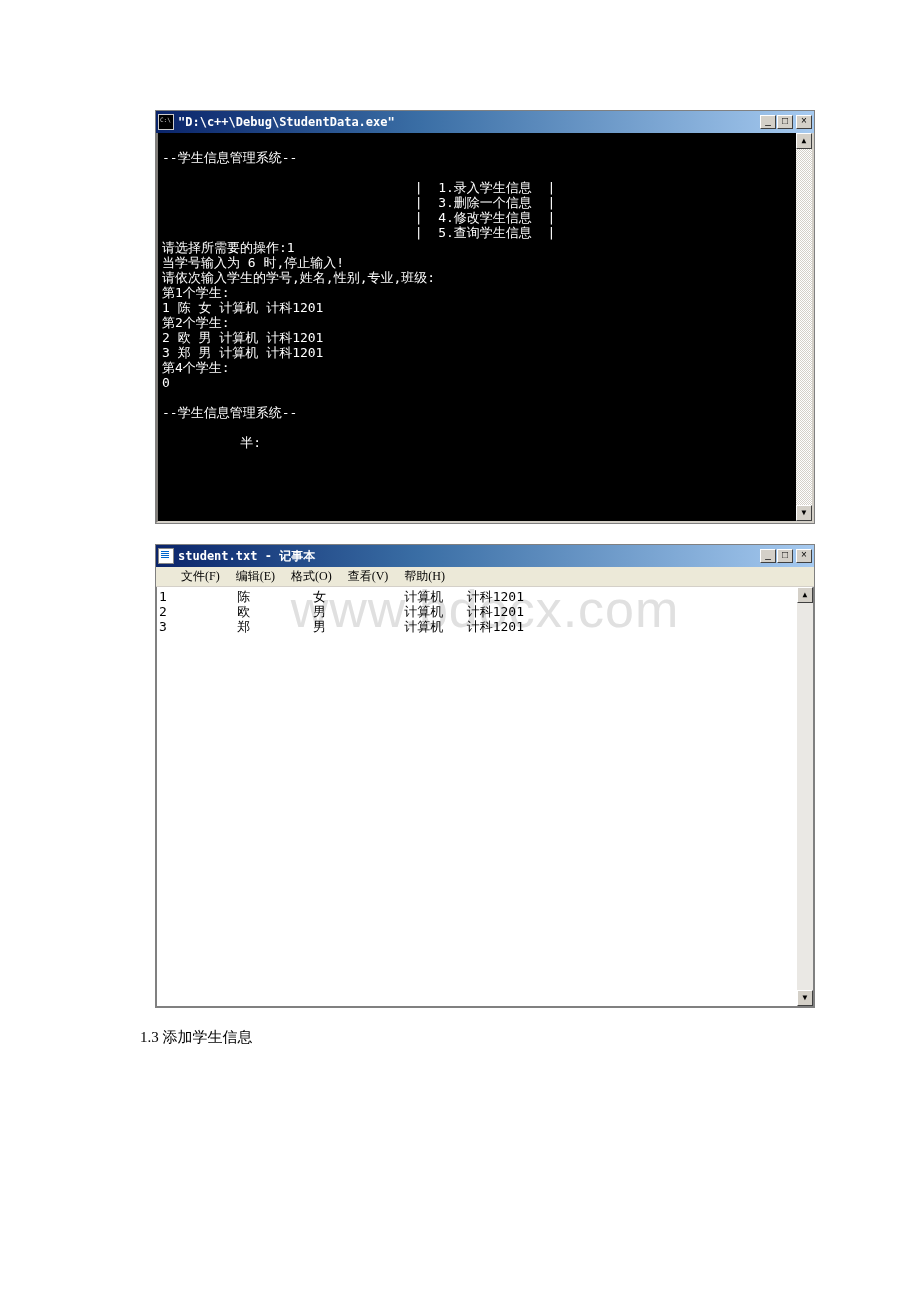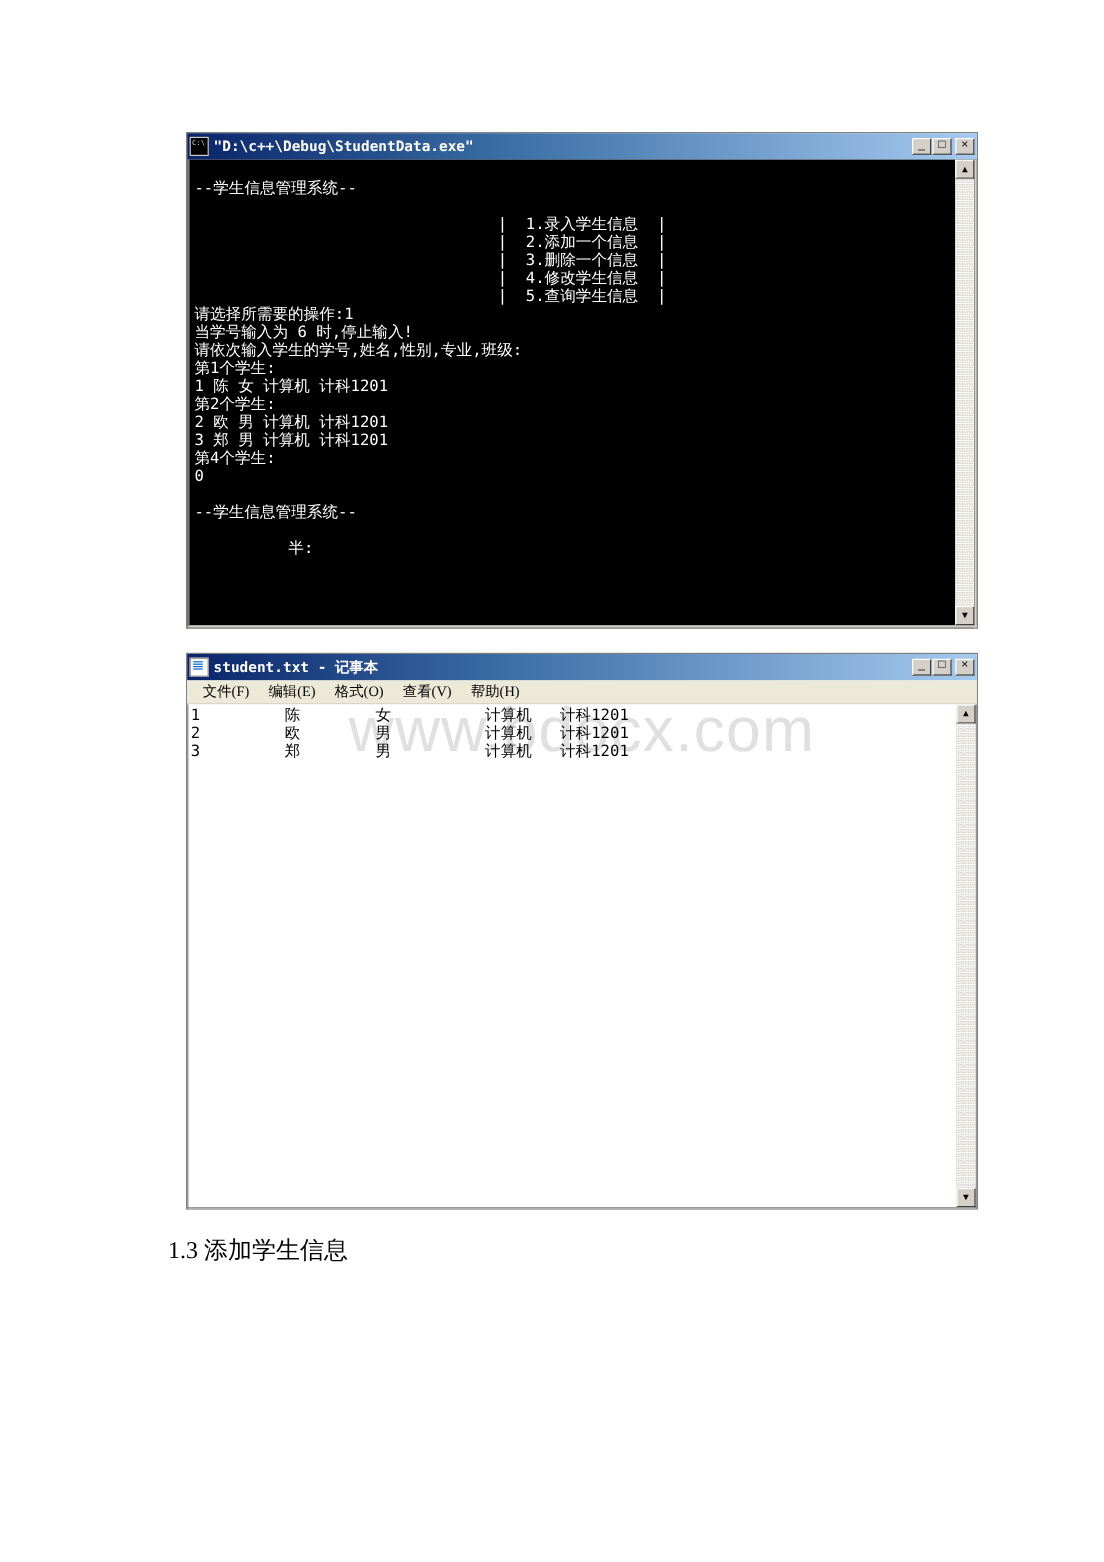--- a/index.html
+++ b/index.html
@@ -111,21 +111,21 @@
       line-height: 14px;
       color: #000;
     }
     .sb-track { flex: 1; background: repeating-conic-gradient(#d4d0c8 0% 25%, #fff 0% 50%) 50% / 2px 2px; }
     .menubar {
       height: 20px;
       background: #ece9d8;
       display: flex;
       align-items: center;
       font-size: 12px;
-      padding: 0 5px;
+      padding: 0 17px;
       border-bottom: 1px solid #d4d0c8;
     }
     .menu-item {
       padding: 2px 8px;
       cursor: pointer;
     }
     .notepad-body {
       background: #fff;
       font-family: "SimSun", monospace;
       font-size: 13px;
@@ -145,21 +145,21 @@
       font-family: Arial, sans-serif;
       font-size: 52px;
       color: #e0e0e0;
       letter-spacing: 1px;
       pointer-events: none;
       z-index: 1;
     }
     .np-content { position: relative; z-index: 2; }
     .caption {
       font-family: "SimSun", serif;
-      font-size: 20px;
+      font-size: 15px;
       margin-top: 20px;
       margin-left: -15px;
     }
   </style>
 </head>
 <body>
 
 <div class="window">
   <div class="titlebar">
     <span class="titlebar-icon console"></span>
@@ -169,23 +169,20 @@
       <div class="wc-btn">□</div>
       <div class="wc-btn close">×</div>
     </div>
   </div>
   <div class="console-body">
     <div class="console-line">&nbsp;</div>
     <div class="console-line console-center">--学生信息管理系统--</div>
     <div class="console-line">&nbsp;</div>
     <div class="menu-row">
         <span class="menu-cell">|  <span>1.录入学生信息</span>  |</span>
-      </div>
-    <div class="menu-row">
-        <span class="menu-cell">|  <span>2.添加一个信息</span>  |</span>
       </div>
     <div class="menu-row">
         <span class="menu-cell">|  <span>3.删除一个信息</span>  |</span>
       </div>
     <div class="menu-row">
         <span class="menu-cell">|  <span>4.修改学生信息</span>  |</span>
       </div>
     <div class="menu-row">
         <span class="menu-cell">|  <span>5.查询学生信息</span>  |</span>
       </div>

